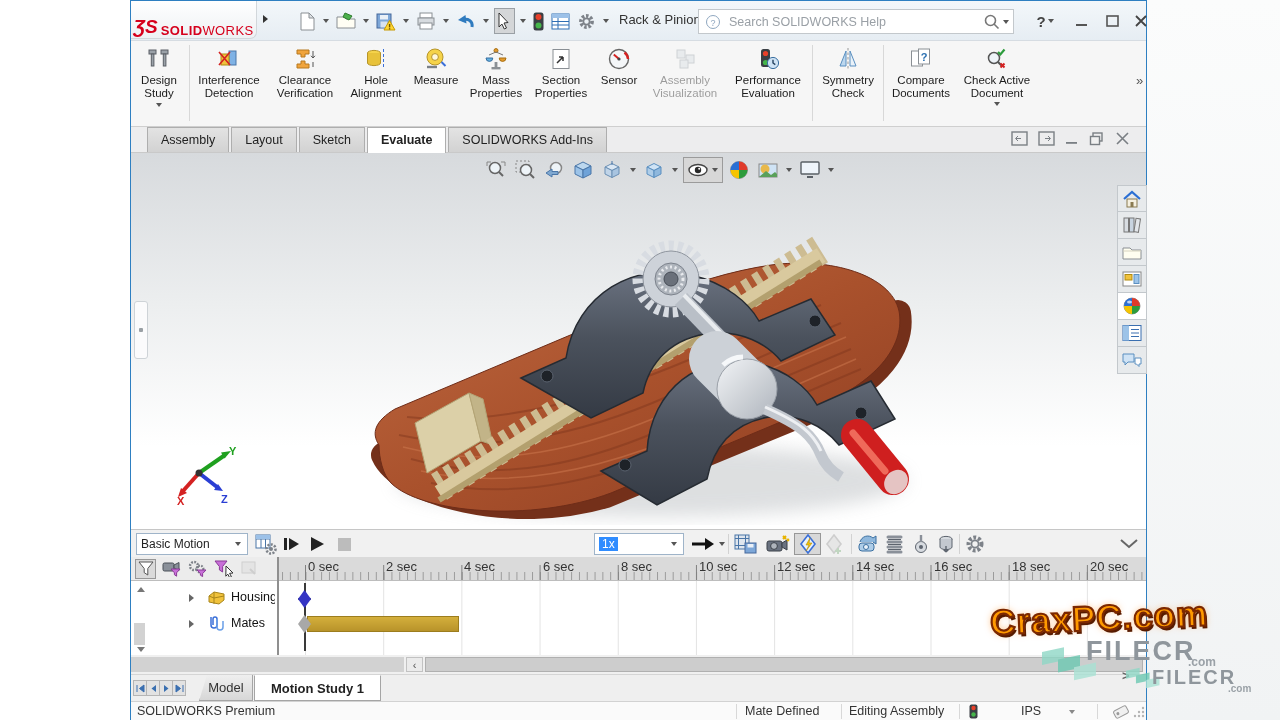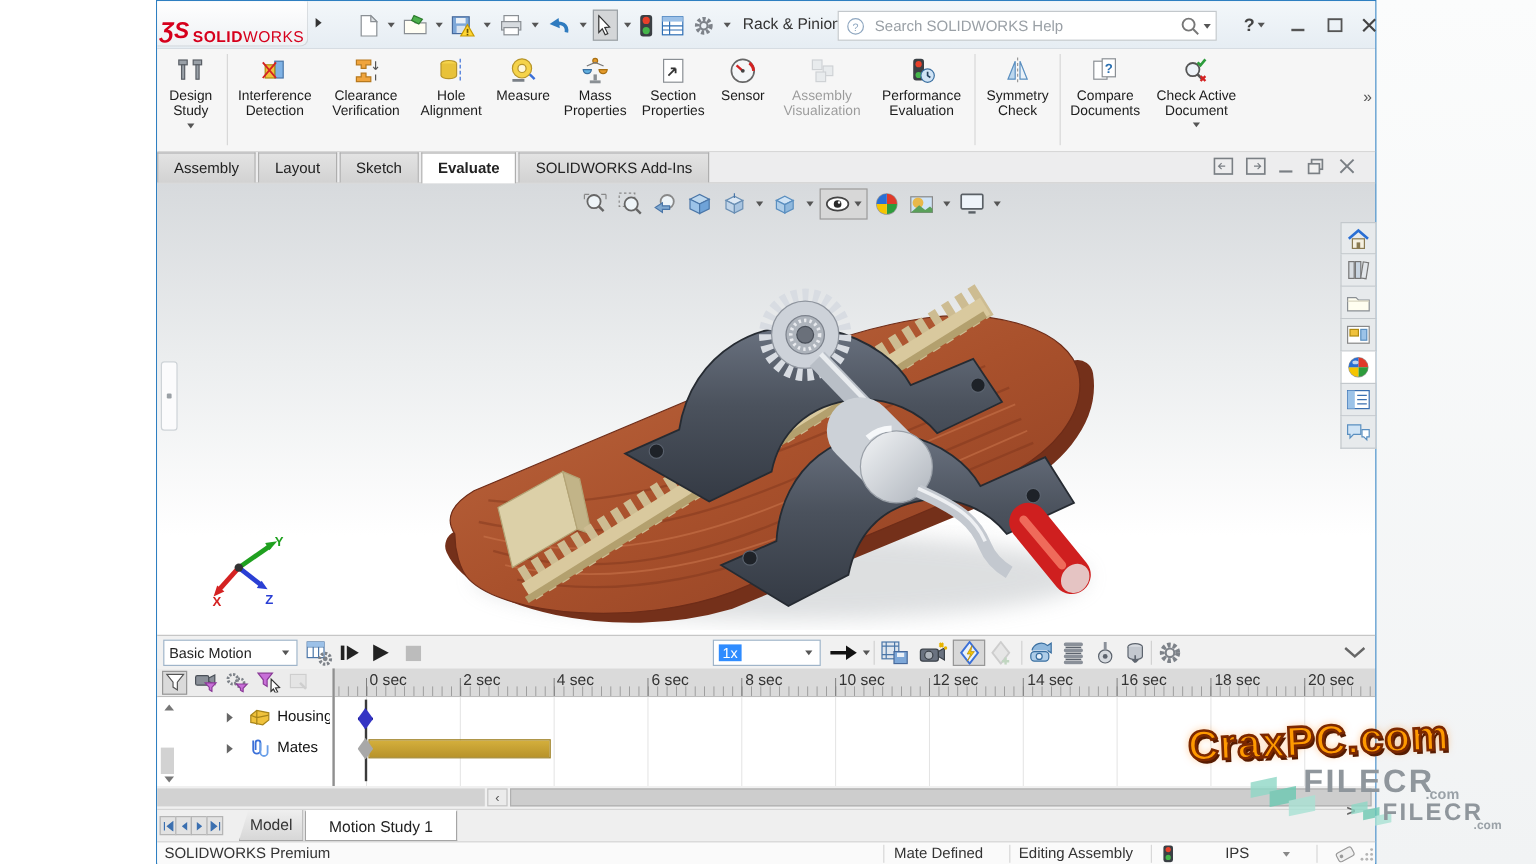--- a/index.html
+++ b/index.html
@@ -75,21 +75,21 @@
 #hscroll{position:absolute;left:0;top:654px;width:100%;height:20px;background:#f0f0f0;border-bottom:1px solid #d5d5d5}
 #hs-track{position:absolute;left:0;top:2px;width:273px;height:15px;background:#d2d2d2}
 #hs-left{position:absolute;left:275px;top:2px;width:17px;height:15px;background:#ebebeb;border:1px solid #c2c2c2;display:flex;align-items:center;justify-content:center}
 #hs-thumb{position:absolute;left:294px;top:2px;width:718px;height:15px;background:#cdcdcd;border:1px solid #b0b0b0}
 
 #bottomtabs{position:absolute;left:0;top:674px;width:100%;height:26px;background:#efefef}
 #sheetnav{position:absolute;left:2px;top:5px;display:flex}
 .snav{width:14px;height:16px;background:#e2e2e2;border:1px solid #b5b5b5;margin-right:-1px;display:flex;align-items:center;justify-content:center}
 .btab{position:absolute;top:0;height:26px;display:flex;align-items:center;justify-content:center;font-size:13px}
 #tab-model{left:68px;width:54px;background:linear-gradient(#efefef,#d7d7d7);border:1px solid #a5a5a5;border-top:none;color:#333;clip-path:polygon(8px 0,100% 0,100% 100%,0 100%)}
-#tab-ms1{left:123px;width:127px;background:#fff;border:1px solid #a5a5a5;border-top:1px solid #fff;font-weight:normal}
+#tab-ms1{left:123px;width:127px;background:#fff;border:1px solid #a5a5a5;border-top:1px solid #fff;font-weight:bold}
 
 #statusbar{position:absolute;left:0;top:700px;width:100%;height:19px;background:#fafafa;border-top:1px solid #d2d2d2;font-size:12.5px;color:#333}
 .st-sep{position:absolute;top:2px;width:1px;height:15px;background:#d8d8d8}
 
 #wm{position:absolute;left:0;top:0;width:1280px;height:720px;pointer-events:none;z-index:60}
 #wm-crax{position:absolute;left:990px;top:598px;font-size:35px;font-weight:bold;letter-spacing:1px;color:#ff9a00;-webkit-text-stroke:2.2px #7c2800;text-shadow:2px 3px 0 #571b00,0 0 7px rgba(255,130,0,.55);transform:rotate(-2.5deg);white-space:nowrap}
 .wm-filecr{position:absolute;font-weight:bold;color:#8f969c;letter-spacing:2px;white-space:nowrap}
 .wm-dotcom{position:absolute;font-weight:bold;color:#9aa1a7}
 
 #triad{position:absolute;left:38px;top:288px}
@@ -331,21 +331,21 @@
             <path d="M15.5 16.5l4 4m0-4l-4 4" stroke="#d42222" stroke-width="2"></path>
           </svg>
           <span class="rlabel">Check Active Document</span>
           <span class="caret" style="margin-top:2px"></span>
         </div>
     </div>
     <span style="position:absolute;left:1005px;top:32px;font-size:13px;color:#555">»</span>
   </div>
 
   <div id="tabrow">
-    <div style="padding-left:0">
+    <div style="padding-left:16px">
       <span class="dtab">Assembly</span><span class="dtab">Layout</span><span class="dtab">Sketch</span><span class="dtab active">Evaluate</span><span class="dtab">SOLIDWORKS Add-Ins</span>
     </div>
     <div style="position:absolute;left:880px;top:4px;display:flex;gap:10px;align-items:center">
       <svg width="17" height="15">
           <rect x="1" y="1" width="15" height="13" fill="none" stroke="#7a7f84" stroke-width="1.4"></rect>
           <path d="M5 7.5h5M7 5l-2.5 2.5L7 10" stroke="#7a7f84" fill="none"></path>
         </svg>
       <svg width="17" height="15">
           <rect x="1" y="1" width="15" height="13" fill="none" stroke="#7a7f84" stroke-width="1.4"></rect>
           <path d="M7 7.5h5M10 5l2.5 2.5L10 10" stroke="#7a7f84" fill="none"></path>

